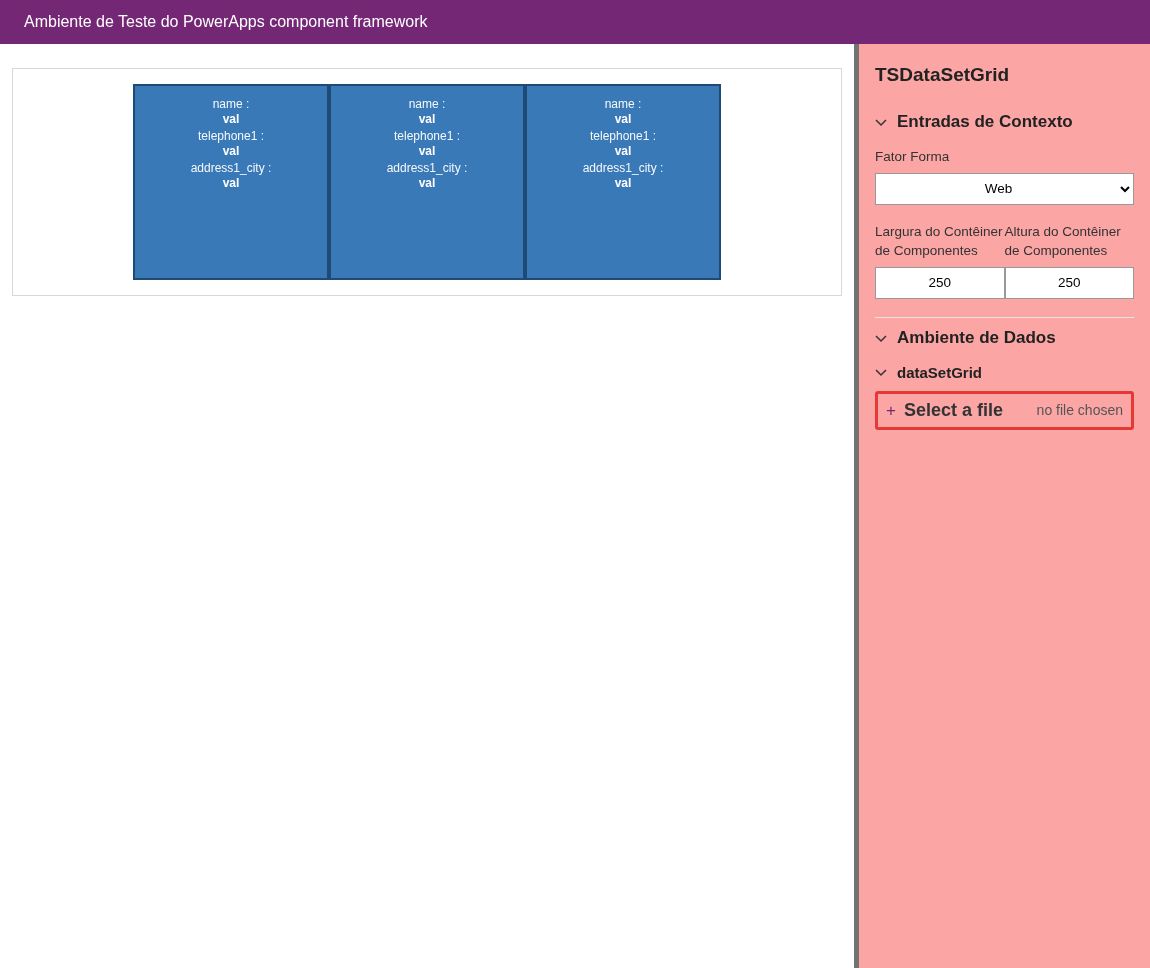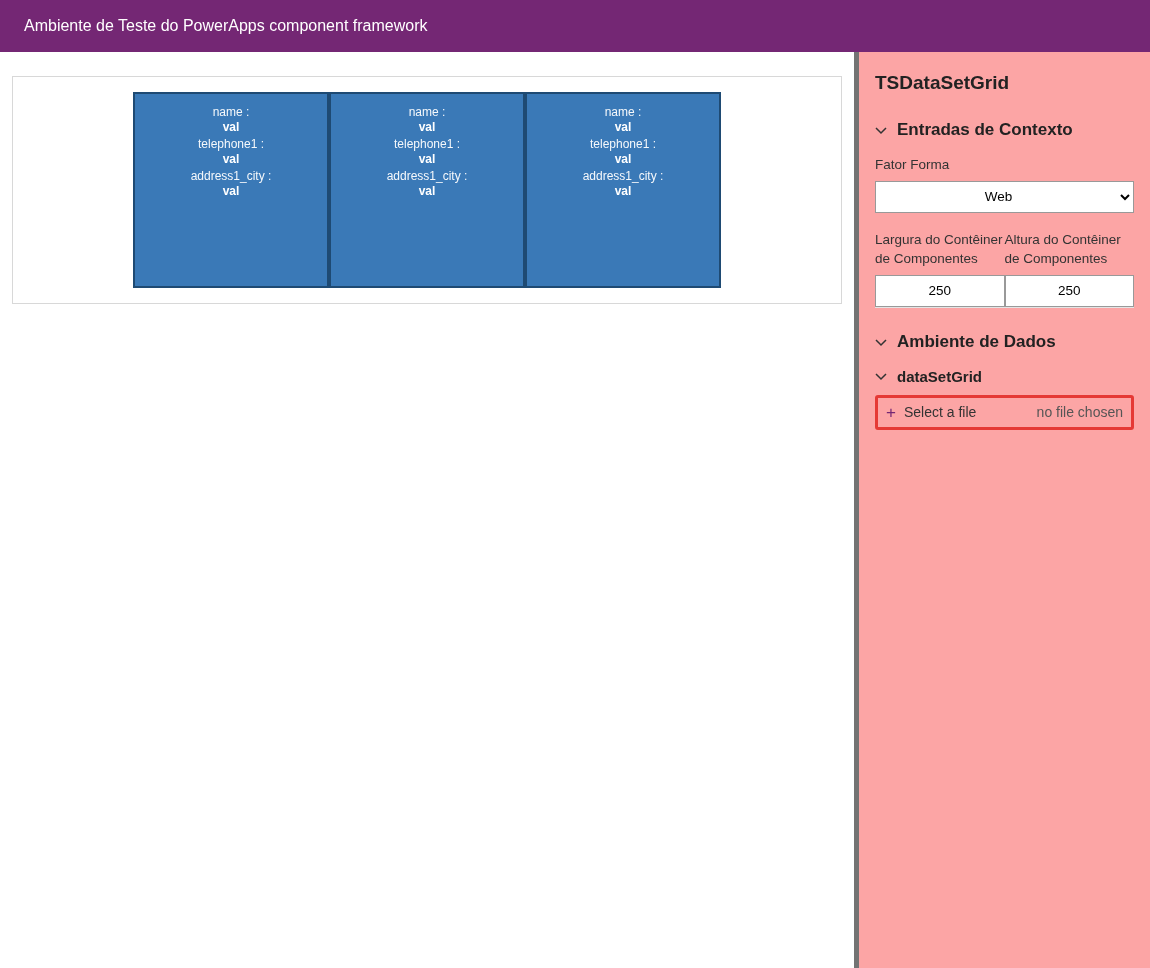--- a/index.html
+++ b/index.html
@@ -11,21 +11,21 @@
       overflow: hidden;
       display: flex;
       flex-direction: column;
     }
     .header {
       background: #742774;
       color: #ffffff;
       padding: 12px 24px;
       font-size: 16px;
       font-weight: 400;
-      height: 52px;
+      height: 44px;
       display: flex;
       align-items: center;
     }
     .body {
       flex: 1;
       display: flex;
       overflow: hidden;
     }
     .canvas {
       flex: 1;
@@ -60,21 +60,22 @@
       color: #333;
     }
     .panel-title {
       font-size: 19px;
       font-weight: 700;
       color: #222;
       margin-bottom: 26px;
     }
     .section {
       border-bottom: 1px solid #e5e5e5;
-      margin-bottom: 24px;
+      padding-bottom: 18px;
+      margin-bottom: 10px;
     }
     .section:last-child { border-bottom: none; }
     .section-header {
       display: flex;
       align-items: center;
       gap: 10px;
       cursor: pointer;
       margin-bottom: 16px;
     }
     .section-header.sub { margin-bottom: 10px; margin-top: 4px; }
@@ -123,21 +124,22 @@
     }
     .plus {
       color: #742774;
       font-size: 17px;
       font-weight: 400;
       line-height: 1;
       margin-right: 2px;
     }
     .file-select {
       color: #333;
-      font-size: 14px;
+      font-size: 18px;
+      font-weight: bold;
     }
     .file-chosen {
       color: #555;
       font-size: 14px;
       margin-left: auto;
     }
   </style>
 </head>
 <body>
 

